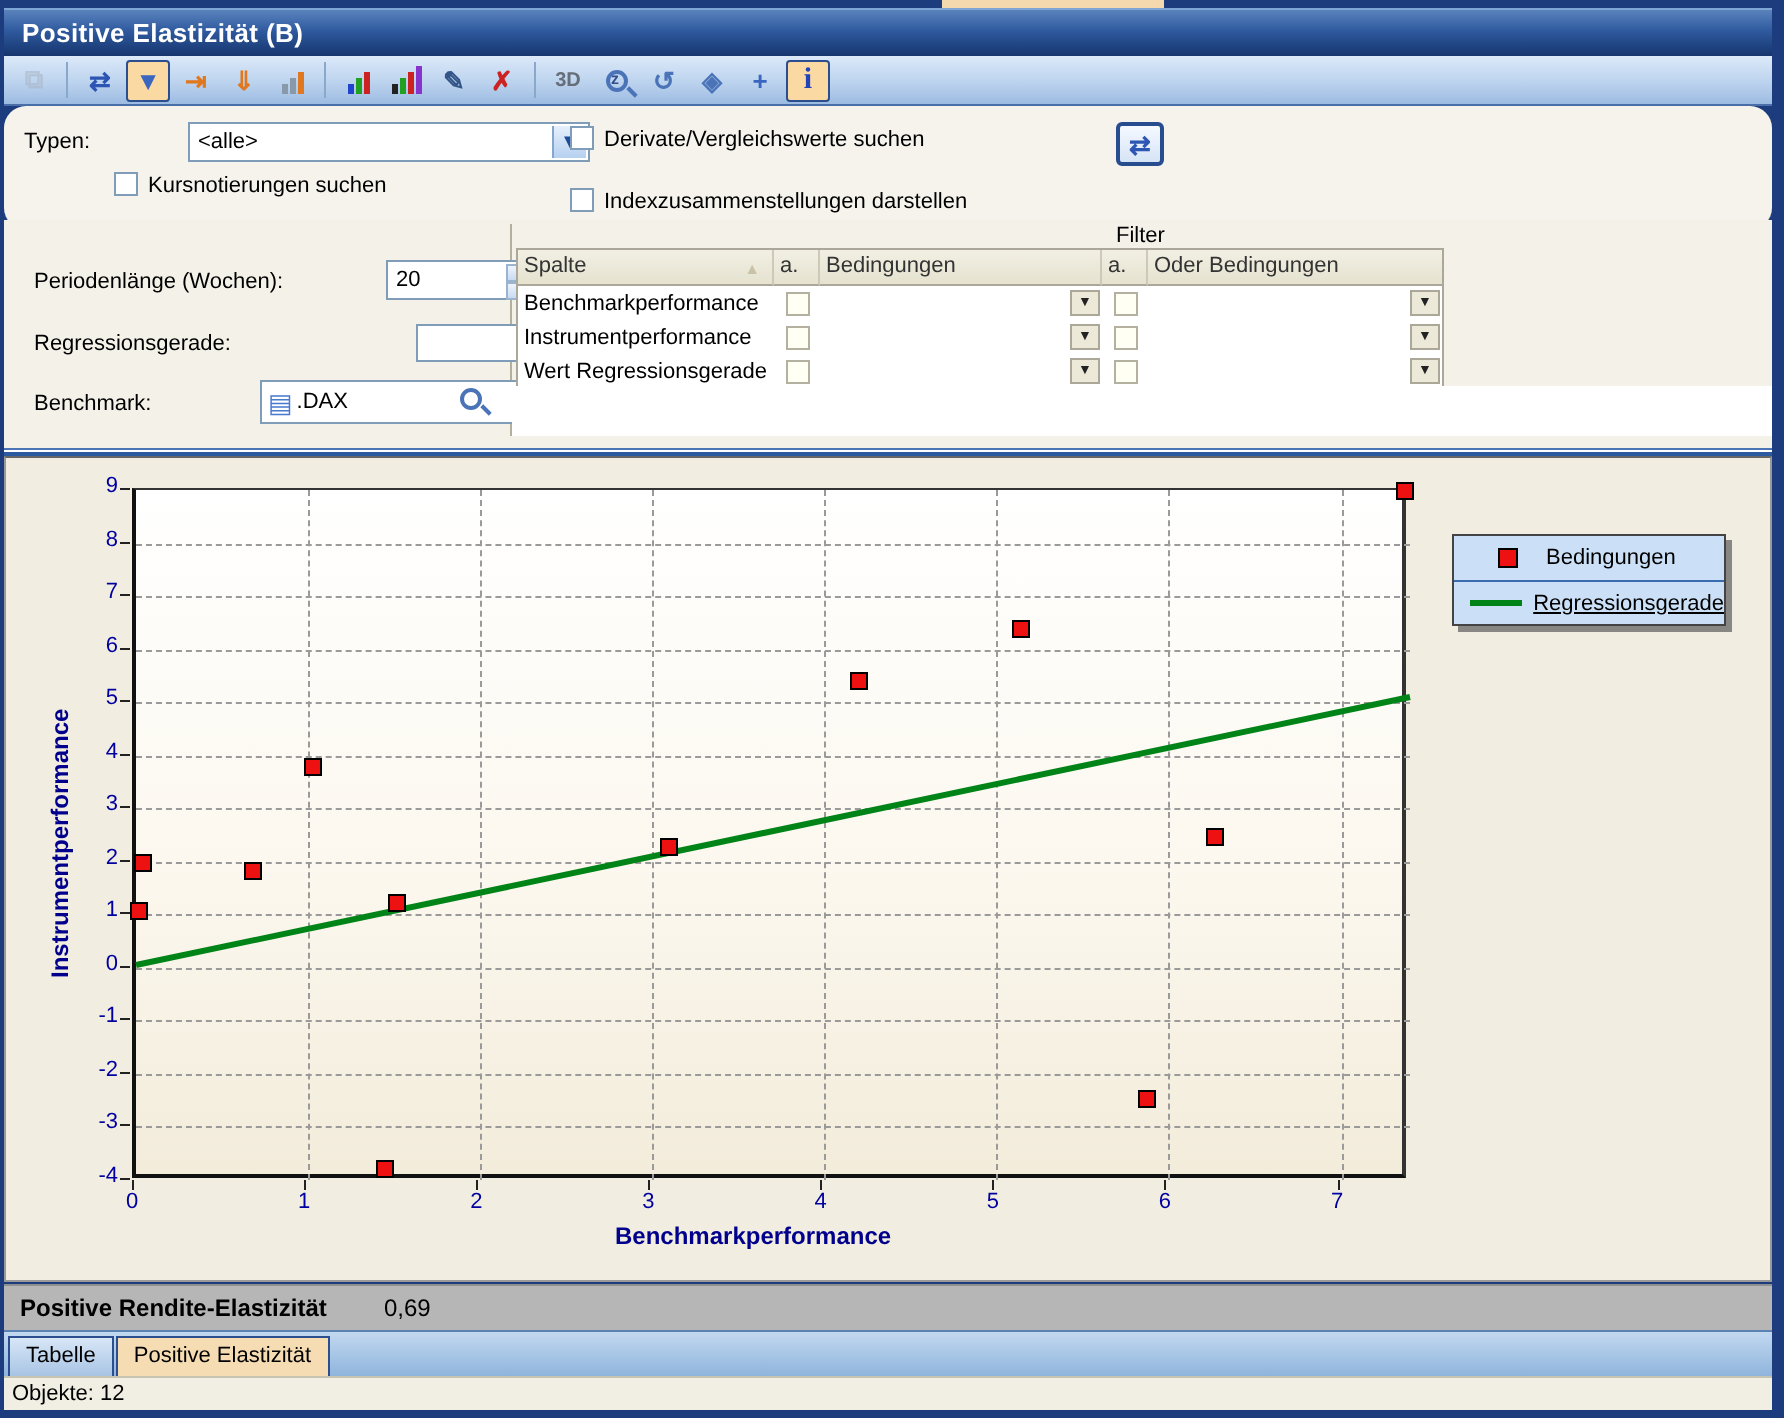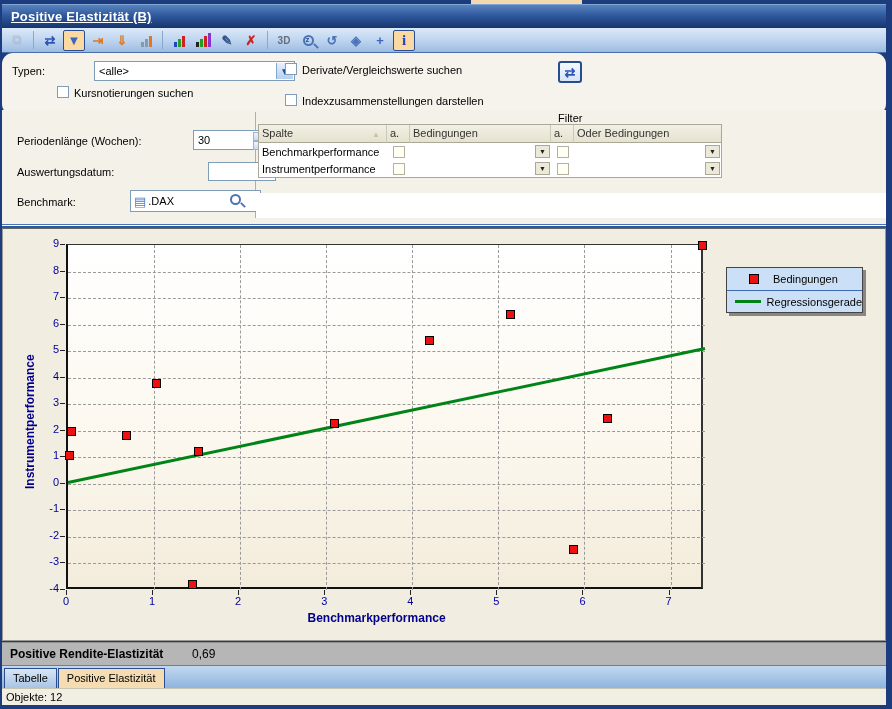--- a/index.html
+++ b/index.html
@@ -7,21 +7,21 @@
   .window { position:relative; width:892px; height:709px; background:#1c3c7e; overflow:hidden; }
   .band { position:absolute; left:2px; width:884px; }
 
   
   .top-tab-fragment { position:absolute; left:470px; top:0; width:113px; height:4px;
     background:#f5d9ae; border-left:1px solid #1c3c7e; border-right:1px solid #1c3c7e; }
 
   
   .titlebar { top:4px; height:24px; background:linear-gradient(180deg,#5a83bd 0%,#2f5a9e 45%,#16356e 100%);
     border-top:1px solid #7fa5d4; display:flex; align-items:center; }
-  .titlebar .title { color:#fff; font-weight:bold; font-size:13px; padding-left:9px; letter-spacing:.2px;text-decoration:underline; }
+  .titlebar .title { color:#fff; font-weight:bold; font-size:13px; padding-left:9px; letter-spacing:.2px; }
 
   
   .toolbar { top:28px; height:25px; background:linear-gradient(180deg,#dce9f9 0%,#bcd3ee 55%,#9cbbe2 100%);
     border-bottom:1px solid #4a6ea8; display:flex; align-items:center; padding-left:4px; gap:2px; }
   .tbtn { width:22px; height:21px; display:flex; align-items:center; justify-content:center;
     font-size:13px; font-weight:bold; border:1px solid transparent; border-radius:2px; cursor:default; }
   .tbtn.active { background:#fbd9a2; border-color:#2b4f8e; }
   .tbtn.disabled { opacity:.55; }
   .tsep { width:1px; height:18px; background:#8aa8cc; margin:0 3px; }
   .bars { display:flex; align-items:flex-end; gap:1px; height:13px; }
@@ -77,21 +77,21 @@
   .gl-v { position:absolute; width:0; border-left:1px dashed #9a9a9a; }
   .ytick-lbl { position:absolute; width:22px; text-align:right; font-size:11px; color:#0000a0; }
   .xtick-lbl { position:absolute; width:20px; text-align:center; font-size:11px; color:#0000a0; }
   .tickmark { position:absolute; background:#222; }
   .pt { position:absolute; width:9px; height:9px; background:#ee1111; border:1px solid #000; }
   .axis-label { position:absolute; color:#00008c; font-weight:bold; font-size:12px; }
   .ylab { transform:rotate(-90deg); transform-origin:left top; }
   .legend { position:absolute; left:723px; top:38px; width:137px; background:#cbe0f6;
     border:1px solid #444; box-shadow:3px 3px 0 rgba(100,100,100,.75); font-size:11px; color:#000; }
   .leg-row { height:22px; display:flex; align-items:center; }
-  .leg-row + .leg-row { border-top:1px solid #3a6bb0; }
+  .leg-row + .leg-row { border-top:1px solid #3a6bb0;text-decoration:underline; }
   .leg-sq { width:10px; height:10px; border:1px solid #000; margin:0 14px 0 22px; }
   .leg-line { width:46px; height:3px; margin:0 6px 0 8px; }
 
   
   .resultbar { top:642px; height:23px; background:#b6b6b6; border-top:1px solid #8f8f8f;
     display:flex; align-items:center; font-size:12px; }
   .resultbar .rl { font-weight:bold; padding-left:8px; width:190px; }
 
   
   .tabbar { top:665px; height:23px; background:linear-gradient(180deg,#c2d8f0,#8fb4dc);
@@ -196,28 +196,28 @@
     <span class="cb" style="left:283px;top:41px"></span>
     <span class="lbl" style="left:300px;top:42px">Indexzusammenstellungen darstellen</span>
     <div class="sqbtn" style="left:556px;top:8px">⇄</div>
   </div>
 
   <div class="band params">
     <div class="vsep"></div>
 
     <span class="lbl sec-h" style="left:15px;top:25px">Periodenlänge (Wochen):</span>
     <div class="xp-field" style="left:153px;top:20px;width:77px;height:20px">
-      <span style="padding-left:4px">30</span>
+      <span style="padding-left:4px">20</span>
       <span class="spin-btns">
           <span>▲</span>
           <span>▼</span>
         </span>
     </div>
 
-    <span class="sec-h" style="left:15px;top:56px">Auswertungsdatum:</span>
+    <span class="sec-h" style="left:15px;top:56px">Regressionsgerade:</span>
     <div class="xp-field" style="left:168px;top:52px;width:68px;height:19px">
       <input class="bare" value="" style="">
     </div>
 
     <span class="sec-h" style="left:15px;top:86px">Benchmark:</span>
     <div class="xp-field" style="left:90px;top:80px;width:131px;height:22px">
       <span class="doc-icon">▤</span>
       <span>.DAX</span>
     </div>
     <span class="magnifier" style="position:absolute;left:228px;top:84px"></span>
@@ -242,20 +242,35 @@
             </div>
             <div class="c" style="width: 23px;">
               <span class="rowcb"></span>
             </div>
             <div class="c" style="width: 147px;">
               <span class="ddbtn">▼</span>
             </div>
           </div>
           <div class="frow">
             <div class="c" style="width: 128px; padding-left: 3px; font-size: 11px;">Instrumentperformance</div>
+            <div class="c" style="width: 23px;">
+              <span class="rowcb"></span>
+            </div>
+            <div class="c" style="width: 141px;">
+              <span class="ddbtn">▼</span>
+            </div>
+            <div class="c" style="width: 23px;">
+              <span class="rowcb"></span>
+            </div>
+            <div class="c" style="width: 147px;">
+              <span class="ddbtn">▼</span>
+            </div>
+          </div>
+          <div class="frow">
+            <div class="c" style="width: 128px; padding-left: 3px; font-size: 11px;">Wert Regressionsgerade</div>
             <div class="c" style="width: 23px;">
               <span class="rowcb"></span>
             </div>
             <div class="c" style="width: 141px;">
               <span class="ddbtn">▼</span>
             </div>
             <div class="c" style="width: 23px;">
               <span class="rowcb"></span>
             </div>
             <div class="c" style="width: 147px;">

